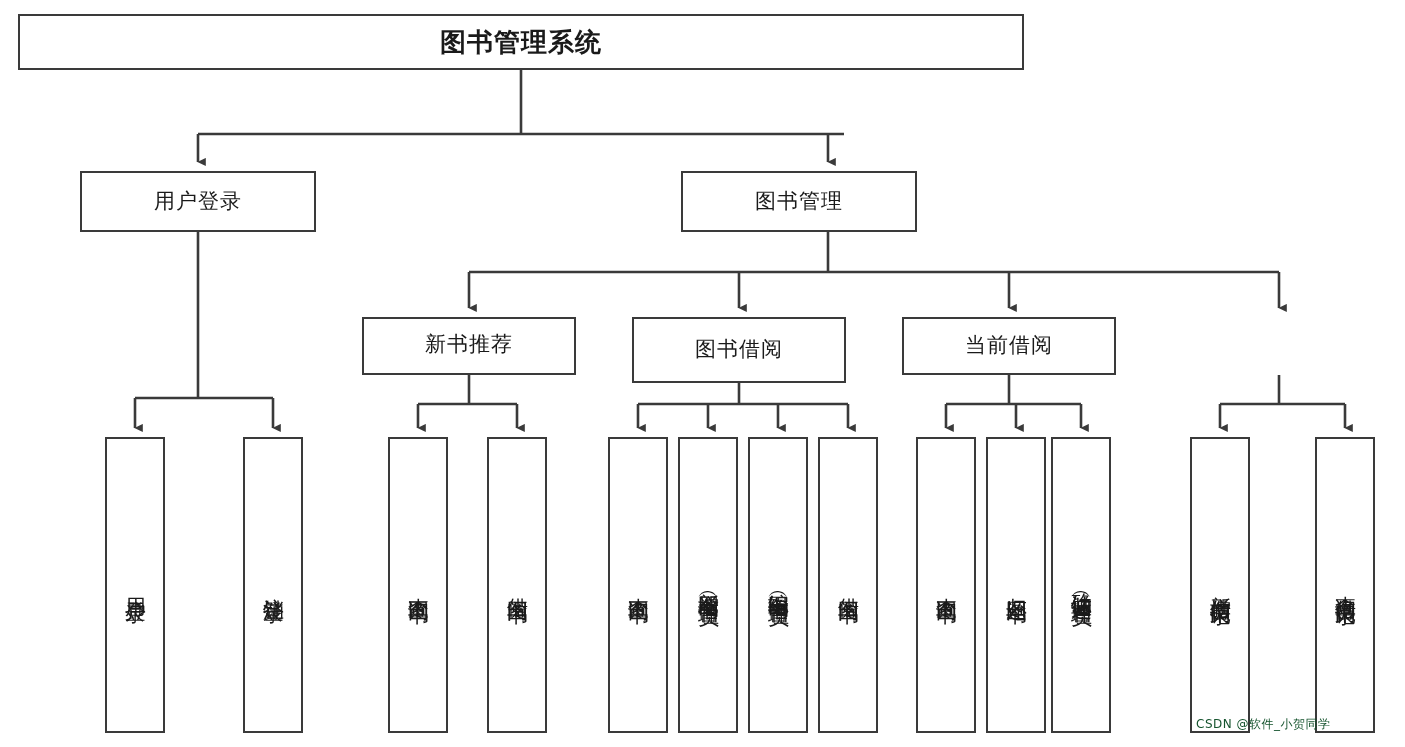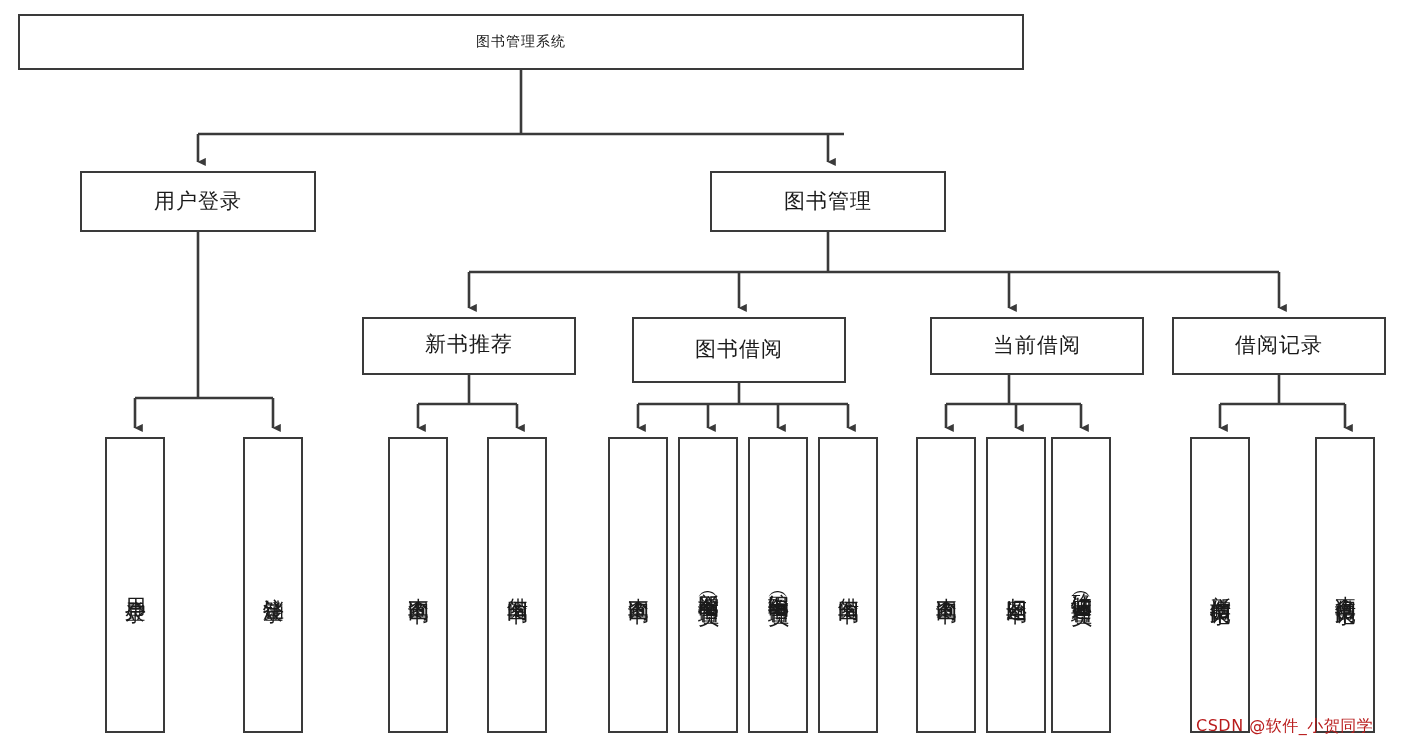--- a/index.html
+++ b/index.html
@@ -36,35 +36,36 @@
     justify-content: center;
     color: #1a1a1a;
   }
   .node-h {
     font-size: 21px;
     letter-spacing: 1px;
     line-height: 1.1;
     white-space: nowrap;
   }
   .node-root {
-    font-size: 14px;
+    font-size: 26px;
+    font-weight: bold;
   }
   .node-v {
     writing-mode: vertical-rl;
     text-orientation: upright;
     font-size: 21px;
     line-height: 1.28;
     letter-spacing: 2px;
     white-space: nowrap;
     padding: 4px 0;
   }
   .watermark {
     position: absolute;
-    font-size: 16px;
-    color: #b91c1c;
+    font-size: 12px;
+    color: #14532d;
     white-space: nowrap;
     letter-spacing: 0.5px;
   }
 </style>
 </head>
 <body>
 
 <div id="diagram-root">
 
   <svg id="edge-layer" width="1405" height="747" viewBox="0 0 1405 747">
@@ -117,35 +118,32 @@
     </g>
   </svg>
 
   <div class="node node-h node-root" style="left:18px; top:14px; width:1006px; height:56px;">
     <span>图书管理系统</span>
   </div>
 
   <div class="node node-h" style="left:80px; top:171px; width:236px; height:61px;">
     <span>用户登录</span>
   </div>
-  <div class="node node-h" style="left:710px; top:171px; width:236px; height:61px;">
+  <div class="node node-h" style="left:681px; top:171px; width:236px; height:61px;">
     <span>图书管理</span>
   </div>
 
   <div class="node node-h" style="left:362px; top:317px; width:214px; height:58px;font-family:Liberation Mono, monospace;">
     <span>新书推荐</span>
   </div>
   <div class="node node-h" style="left:632px; top:317px; width:214px; height:66px;">
     <span>图书借阅</span>
   </div>
-  <div class="node node-h" style="left:902px; top:317px; width:214px; height:58px;margin-left:28px;">
+  <div class="node node-h" style="left:902px; top:317px; width:214px; height:58px;">
     <span>当前借阅</span>
-  </div>
-  <div class="node node-h" style="left:1172px; top:317px; width:214px; height:58px;">
-    <span>借阅记录</span>
   </div>
 
   <div class="node" style="left:105px; top:437px; width:60px; height:296px;">
     <span class="node-v">用户登录</span>
   </div>
   <div class="node" style="left:243px; top:437px; width:60px; height:296px;">
     <span class="node-v">注销登录</span>
   </div>
 
   <div class="node" style="left:388px; top:437px; width:60px; height:296px;">

